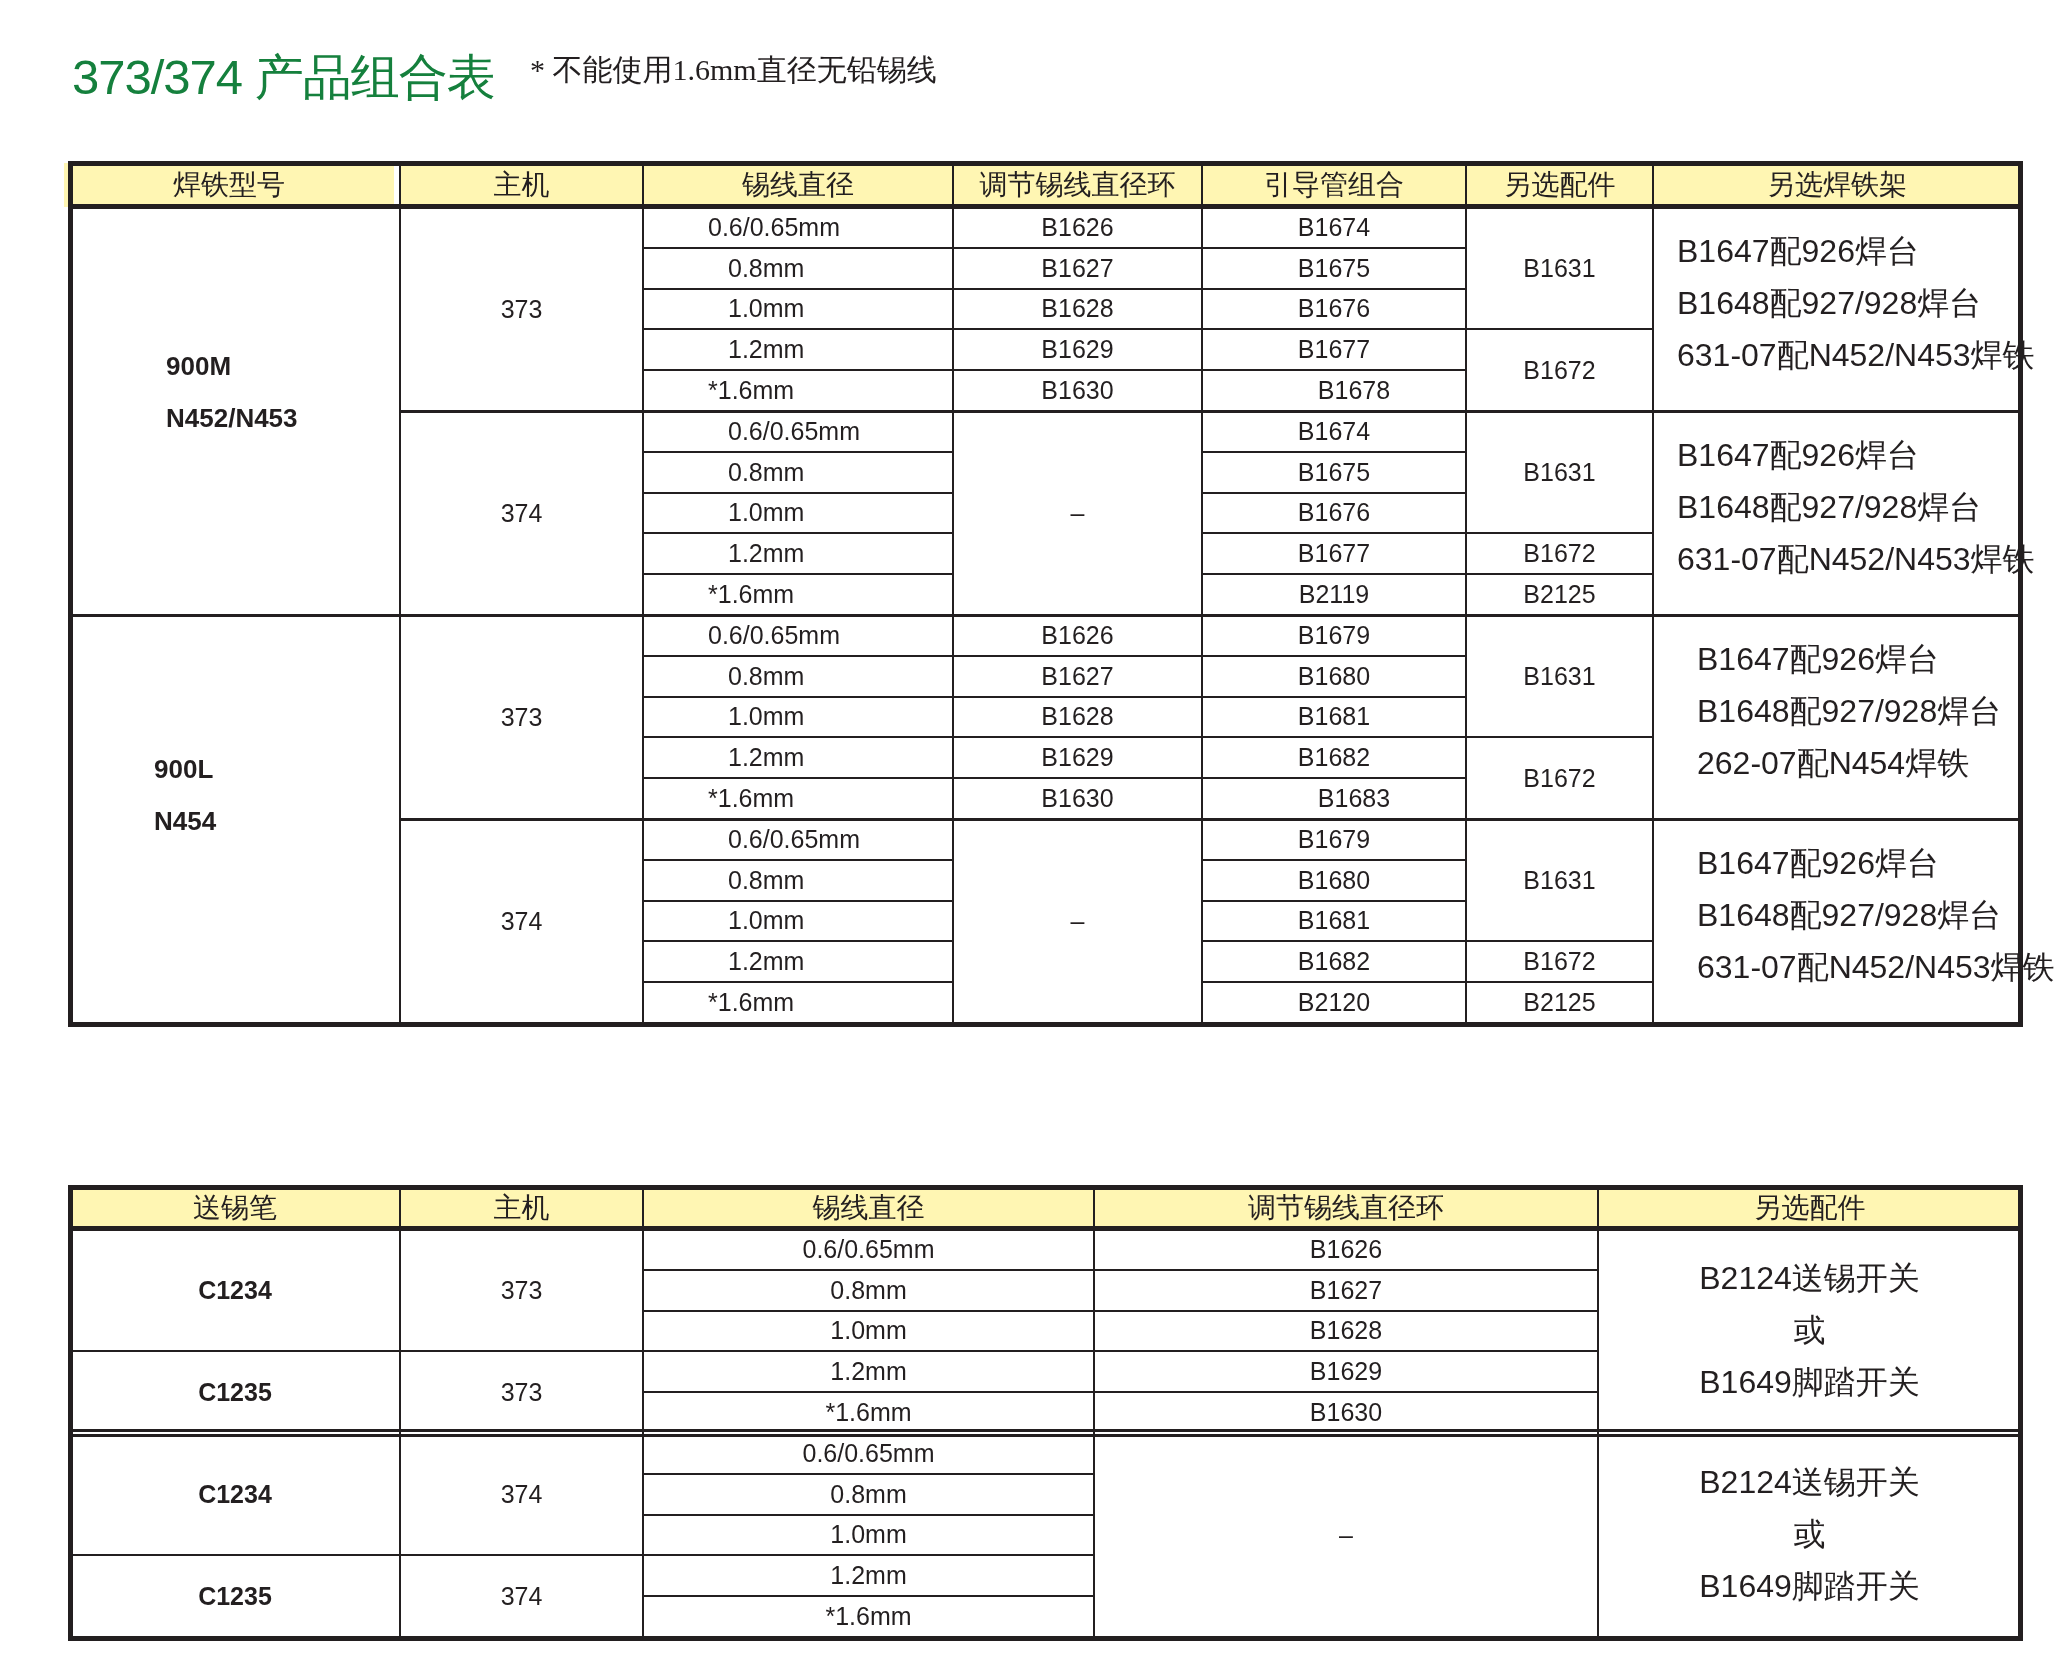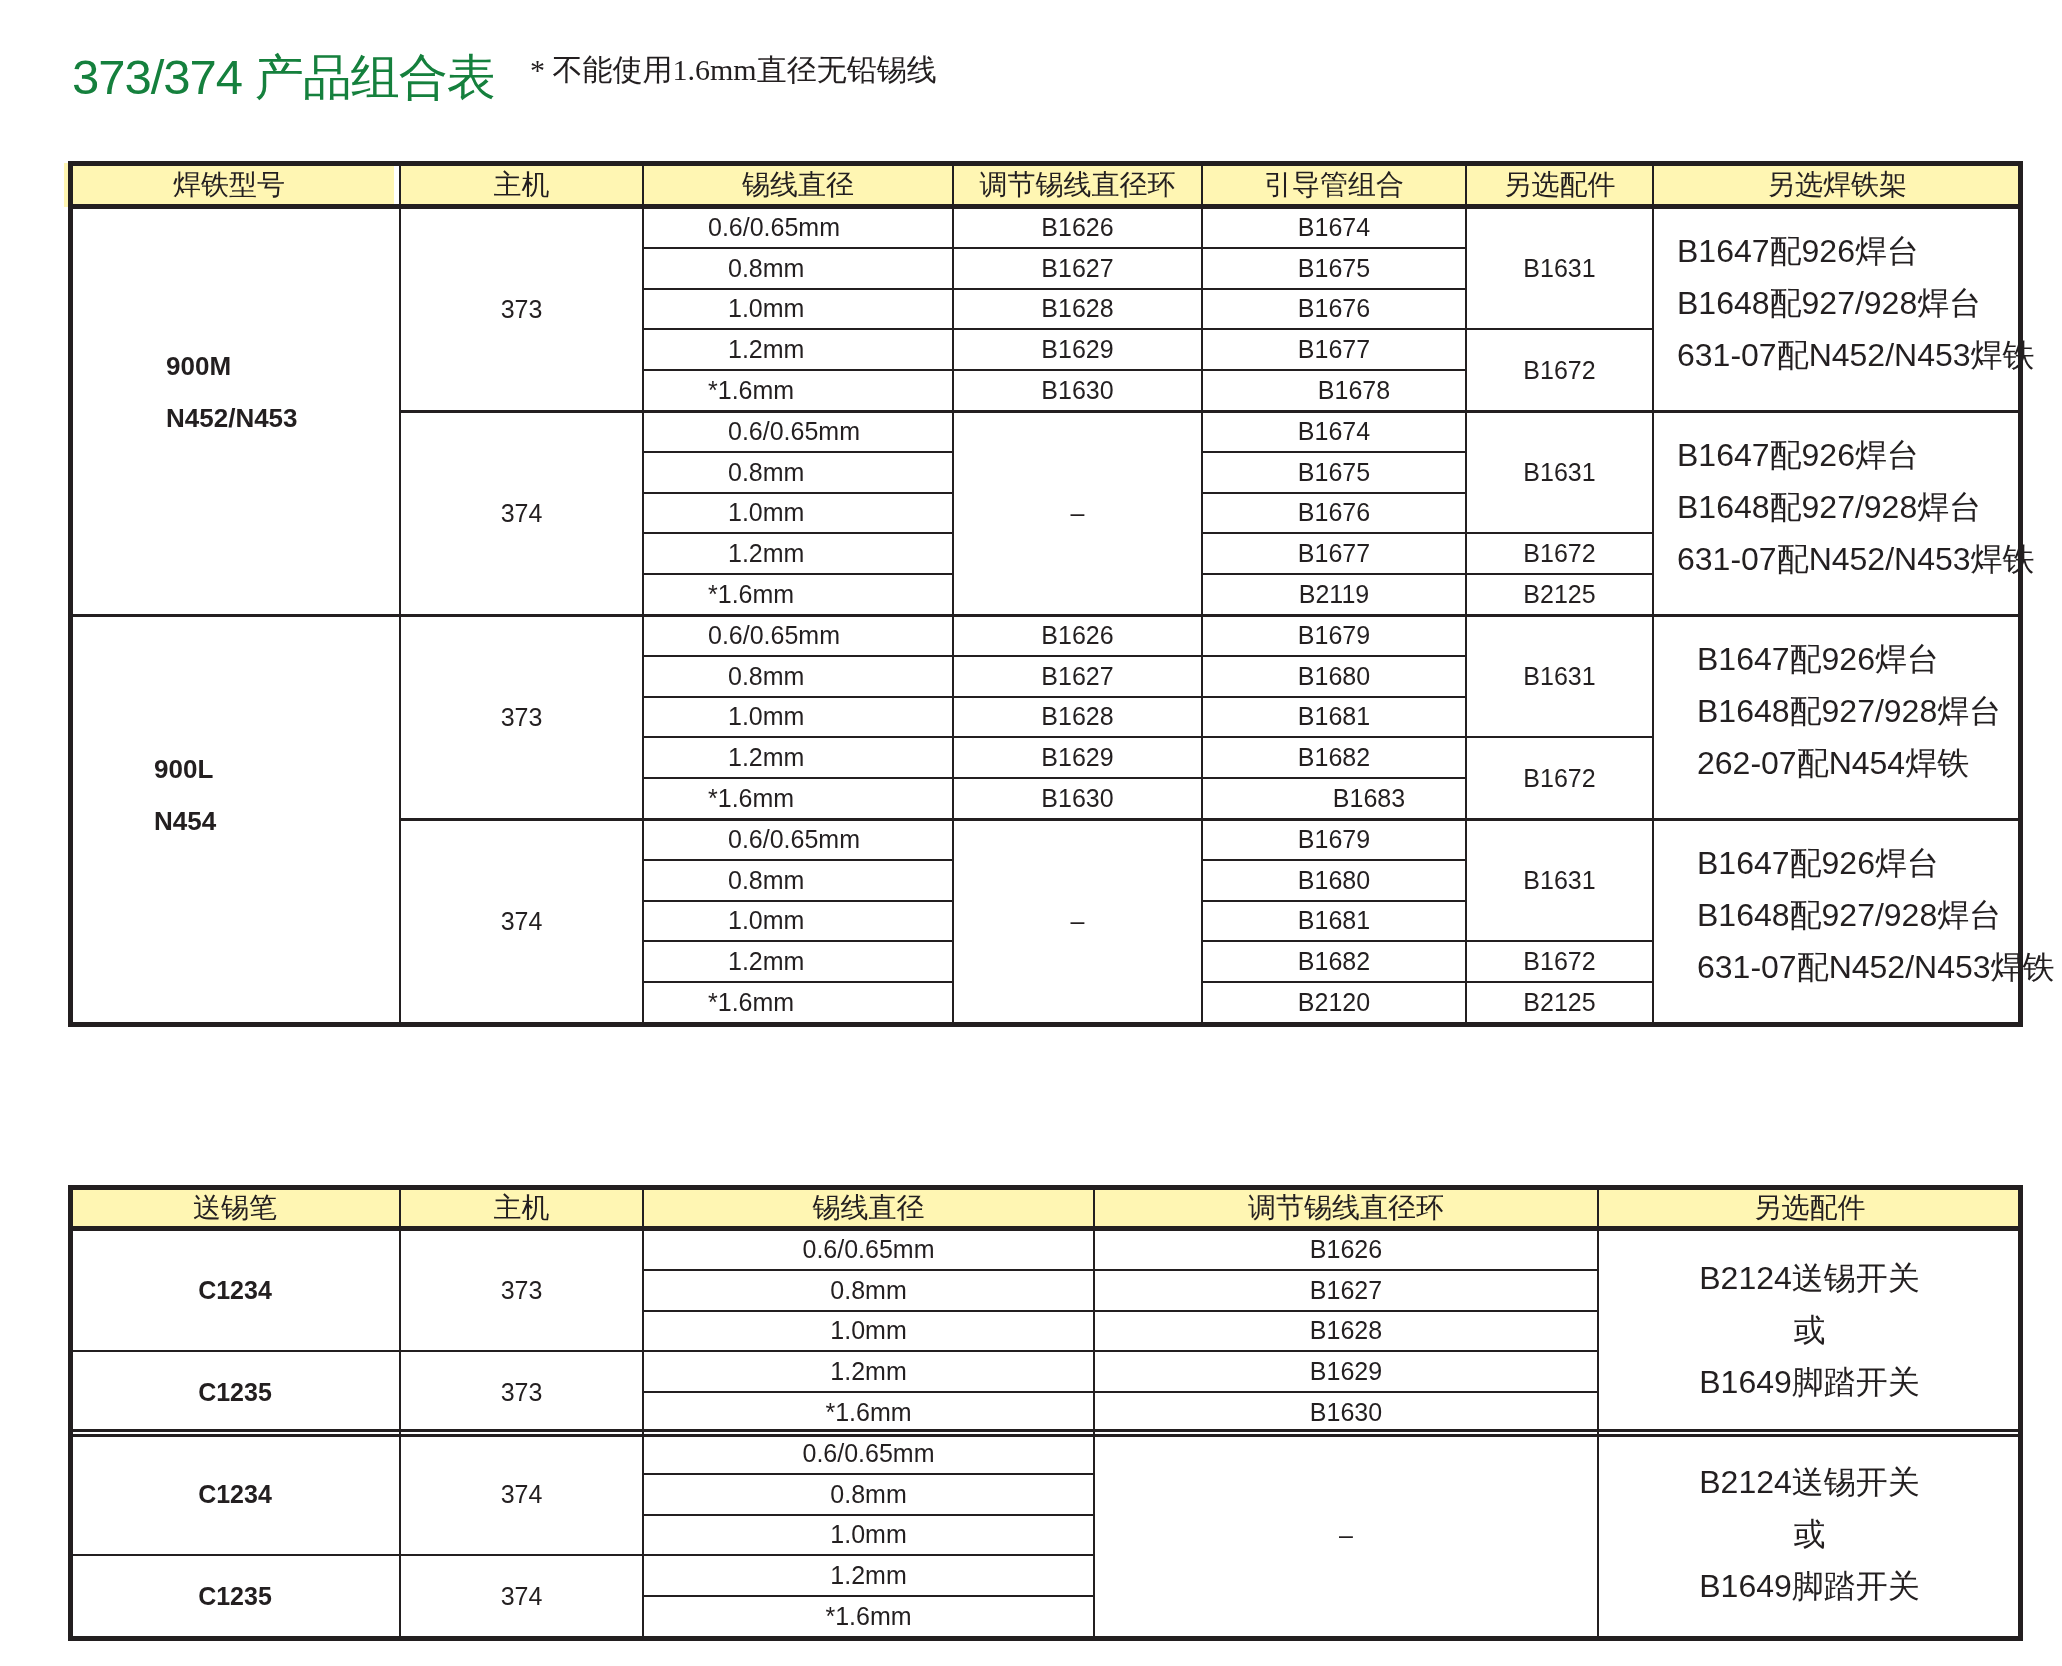--- a/index.html
+++ b/index.html
@@ -120,21 +120,21 @@
 <div class="cell" style="left: 643px; top: 696.6px; width: 310px; height: 40.8px; justify-content: flex-start; padding-left: 85px;">1.0mm</div>
 <div class="cell" style="left: 953px; top: 696.6px; width: 249px; height: 40.8px;">B1628</div>
 <div class="cell" style="left: 1202px; top: 696.6px; width: 264px; height: 40.8px;">B1681</div>
 <div class="hl" style="left: 643px; top: 695.6px; width: 823px;"></div>
 <div class="cell" style="left: 643px; top: 737.4px; width: 310px; height: 40.8px; justify-content: flex-start; padding-left: 85px;">1.2mm</div>
 <div class="cell" style="left: 953px; top: 737.4px; width: 249px; height: 40.8px;">B1629</div>
 <div class="cell" style="left: 1202px; top: 737.4px; width: 264px; height: 40.8px;">B1682</div>
 <div class="hl" style="left: 643px; top: 736.4px; width: 823px;"></div>
 <div class="cell" style="left: 643px; top: 778.2px; width: 310px; height: 40.8px; justify-content: flex-start; padding-left: 65px;">*1.6mm</div>
 <div class="cell" style="left: 953px; top: 778.2px; width: 249px; height: 40.8px;">B1630</div>
-<div class="cell" style="left: 1202px; top: 778.2px; width: 304px; height: 40.8px; margin-left: 15px;">B1683</div>
+<div class="cell" style="left: 1202px; top: 778.2px; width: 304px; height: 40.8px;">B1683</div>
 <div class="hl" style="left: 643px; top: 777.2px; width: 823px;"></div>
 <div class="cell" style="left: 1466px; top: 615px; width: 187px; height: 122.4px;">B1631</div>
 <div class="cell" style="left: 1466px; top: 737.4px; width: 187px; height: 81.6px;">B1672</div>
 <div class="hl" style="left: 1466px; top: 736.4px; width: 187px;"></div>
 <div class="multiline" style="left: 1697px; top: 633px;">
     <div>B1647配926焊台</div>
     <div>B1648配927/928焊台</div>
     <div>262-07配N454焊铁</div>
   </div>
 <div class="hl thick" style="left: 400px; top: 818px; width: 1621px;"></div>

